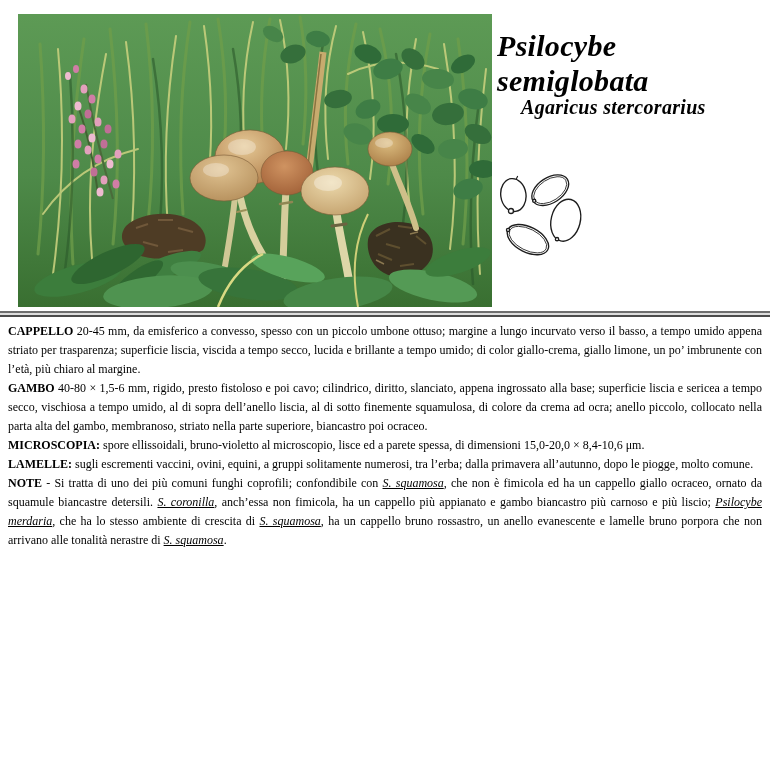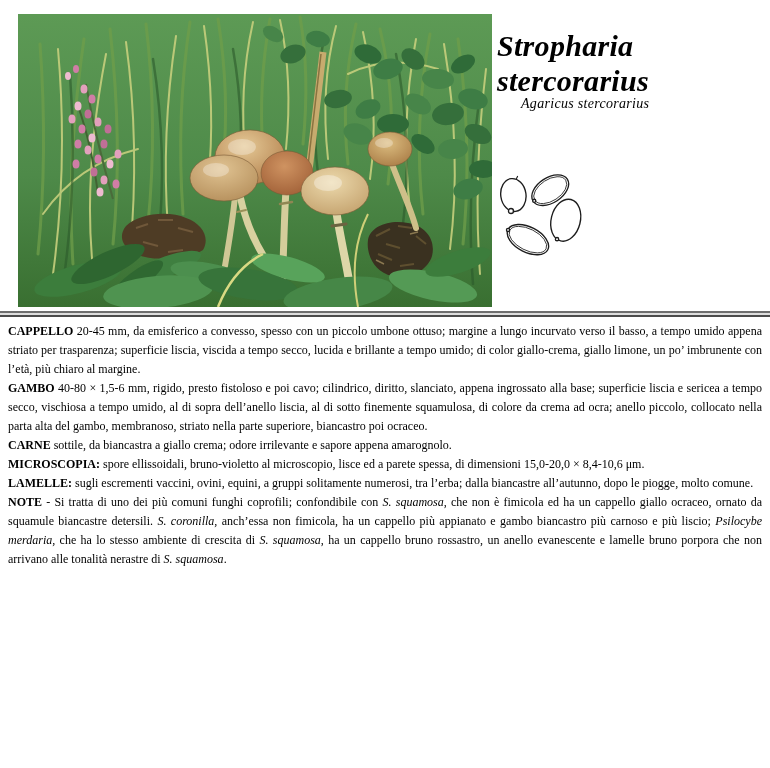--- a/index.html
+++ b/index.html
@@ -2,29 +2,29 @@
 <html><head>
 <meta charset="utf-8">
 <style>
   html,body{margin:0;padding:0;background:#fff;}
   .page{position:relative;width:770px;height:768px;background:#ffffff;overflow:hidden;
         font-family:"Liberation Serif",serif;color:#000;}
   .photo{position:absolute;left:18px;top:14px;width:474px;height:293px;}
   .photo svg{display:block;width:100%;height:100%;}
   .title{position:absolute;left:497px;top:8px;width:268px;
          font-size:30px;font-weight:bold;font-style:italic;line-height:35px;letter-spacing:.3px;}
-  .synonym{position:absolute;left:521px;top:96px;font-size:14px;font-style:italic;letter-spacing:.3px;}
+  .synonym{position:absolute;left:521px;top:96px;font-size:20px;font-style:italic;letter-spacing:.3px;font-weight:bold;}
   .spores{position:absolute;left:493px;top:163px;width:97px;height:97px;}
   .separator{position:absolute;left:0;top:311px;width:770px;height:2px;
              background:#dddddd;border-top:2px solid #6e6e6e;border-bottom:2px solid #4b4b4b;}
   .body-text{position:absolute;left:8px;top:322px;width:754px;
              font-size:12px;line-height:19px;text-align:justify;}
   .para{margin:0;padding:0;}
   .para b{font-weight:bold;}
-  .para i{font-style:italic;}
+  .para i{font-style:italic;text-decoration:underline;}
 </style>
 </head>
 <body>
 
 <div class="page">
 
   <figure class="photo" style="margin:0">
     <svg viewBox="0 0 474 293" preserveAspectRatio="none">
       <defs>
         <linearGradient id="bgGrad" x1="0" y1="0" x2="0" y2="1">
@@ -197,21 +197,21 @@
         <ellipse cx="415" cy="272" rx="45" ry="14" fill="#549a55" transform="rotate(12 415 272)"></ellipse>
         <ellipse cx="90" cy="250" rx="40" ry="12" fill="#2e6630" transform="rotate(-25 90 250)"></ellipse>
         <ellipse cx="270" cy="254" rx="38" ry="11" fill="#58a35b" transform="rotate(15 270 254)"></ellipse>
         <ellipse cx="440" cy="248" rx="34" ry="11" fill="#3c7d3c" transform="rotate(-18 440 248)"></ellipse>
         <path d="M200,293 Q215,255 245,240" stroke="#d9d983" stroke-width="2.5" fill="none"></path>
         <path d="M340,293 Q330,240 350,200" stroke="#cfcf78" stroke-width="2" fill="none"></path>
       </g>
     </svg>
   </figure>
 
-  <h1 class="title">Stropharia stercorarius</h1>
+  <h1 class="title">Psilocybe semiglobata</h1>
   <div class="synonym">Agaricus stercorarius</div>
 
   <div class="spores">
     <svg viewBox="0 0 100 100">
       <g fill="#ffffff" stroke="#1d1d1d" stroke-width="1.4">
         <ellipse cx="21" cy="33" rx="13" ry="17" transform="rotate(-8 21 33)"></ellipse>
         <circle cx="18.5" cy="49.5" r="2.6"></circle>
         <path d="M24,16.5 l1.5,-3" stroke-width="1.1" fill="none"></path>
         <ellipse cx="59" cy="28" rx="21" ry="13" transform="rotate(-33 59 28)"></ellipse>
         <ellipse cx="59" cy="28" rx="19" ry="11" transform="rotate(-33 59 28)" fill="none" stroke-width="0.8"></ellipse>
@@ -223,19 +223,18 @@
         <circle cx="15.5" cy="69" r="1.6"></circle>
       </g>
     </svg>
   </div>
 
   <div class="separator"></div>
 
   <div class="body-text">
       <p class="para"><b>CAPPELLO</b><span> 20-45 mm, da emisferico a convesso, spesso con un piccolo umbone ottuso; margine a lungo incurvato verso il basso, a tempo umido appena striato per trasparenza; superficie liscia, viscida a tempo secco, lucida e brillante a tempo umido; di color giallo-crema, giallo limone, un po’ imbrunente con l’età, più chiaro al margine.</span></p>
       <p class="para"><b>GAMBO</b><span> 40-80 × 1,5-6 mm, rigido, presto fistoloso e poi cavo; cilindrico, diritto, slanciato, appena ingrossato alla base; superficie liscia e sericea a tempo secco, vischiosa a tempo umido, al di sopra dell’anello liscia, al di sotto finemente squamulosa, di colore da crema ad ocra; anello piccolo, collocato nella parta alta del gambo, membranoso, striato nella parte superiore, biancastro poi ocraceo.</span></p>
-      <p class="para"><b>CARNE</b><span> sottile, da biancastra a giallo crema; odore irrilevante e sapore appena amarognolo.</span></p>
       <p class="para"><b>MICROSCOPIA:</b><span> spore ellissoidali, bruno-violetto al microscopio, lisce ed a parete spessa, di dimensioni 15,0-20,0 × 8,4-10,6 μm.</span></p>
-      <p class="para"><b>LAMELLE:</b><span> sugli escrementi vaccini, ovini, equini, a gruppi solitamente numerosi, tra l’erba; dalla biancastre all’autunno, dopo le piogge, molto comune.</span></p>
+      <p class="para"><b>LAMELLE:</b><span> sugli escrementi vaccini, ovini, equini, a gruppi solitamente numerosi, tra l’erba; dalla primavera all’autunno, dopo le piogge, molto comune.</span></p>
       <p class="para"><b>NOTE</b><span> - Si tratta di uno dei più comuni funghi coprofili; confondibile con </span><i>S. squamosa</i><span>, che non è fimicola ed ha un cappello giallo ocraceo, ornato da squamule biancastre detersili. </span><i>S. coronilla</i><span>, anch’essa non fimicola, ha un cappello più appianato e gambo biancastro più carnoso e più liscio; </span><i>Psilocybe merdaria</i><span>, che ha lo stesso ambiente di crescita di </span><i>S. squamosa</i><span>, ha un cappello bruno rossastro, un anello evanescente e lamelle bruno porpora che non arrivano alle tonalità nerastre di </span><i>S. squamosa</i><span>.</span></p>
     </div>
 
 </div>
 
 </body></html>

